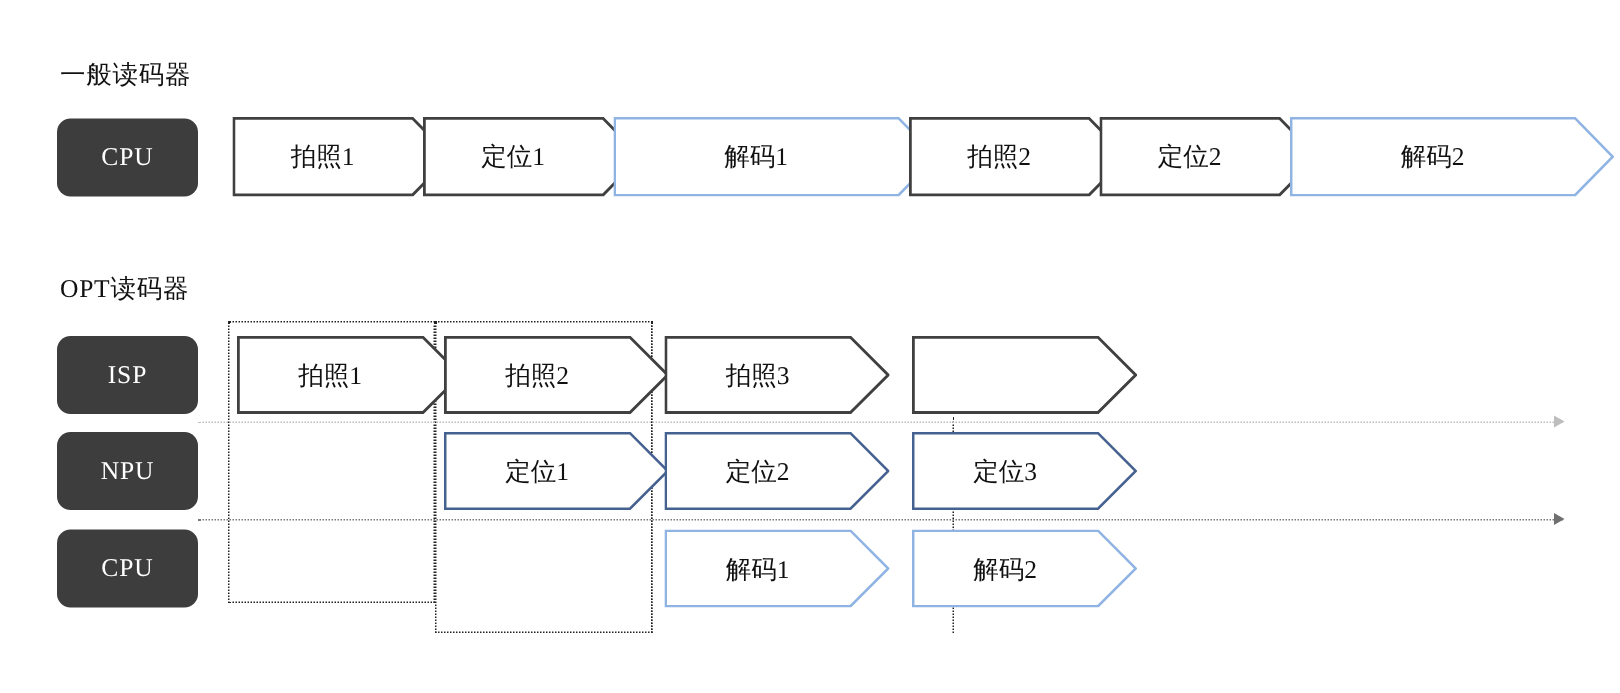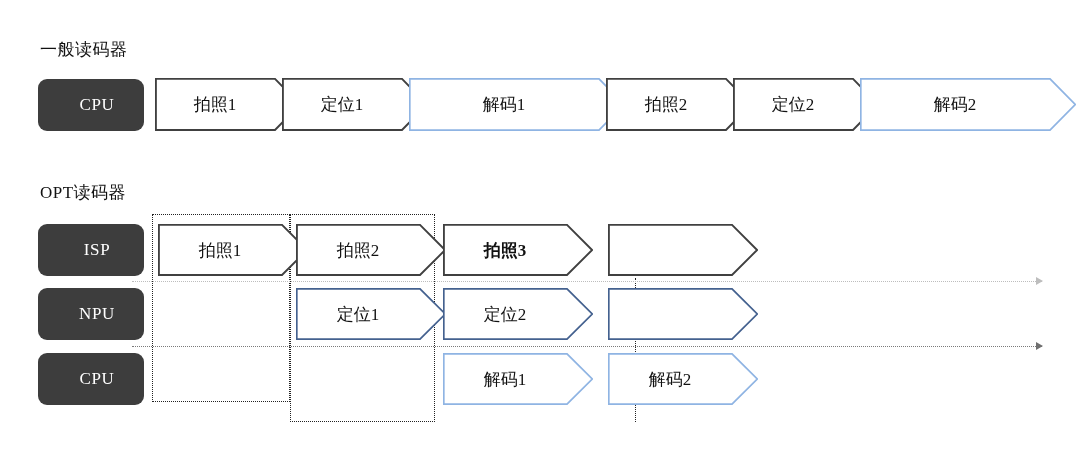--- a/index.html
+++ b/index.html
@@ -25,21 +25,20 @@
   
   .unit{
     position:absolute;
     background:#3d3d3d;
     border-radius:9px;
     color:#ffffff;
     font-family:"Liberation Serif","DejaVu Serif",serif;
     font-size:17px;
     display:flex;align-items:center;justify-content:center;
     letter-spacing:.6px;
-    padding-left:12px;
   }
 
   
   .chev{
     position:absolute;
     box-sizing:border-box;
     text-align:center;
   }
   .chev svg{position:absolute;left:0;top:0;display:block;}
   .chev .lbl{
@@ -162,21 +161,21 @@
           <polygon points="0.9,0.9 124.0,0.9 149.1,26.0 124.0,51.0 0.9,51.0" fill="#ffffff" stroke="#404040" stroke-width="1.9" stroke-linejoin="miter"></polygon>
         </svg>
         <span class="lbl" style="width: 124px;">拍照1</span>
       </div>
       <div class="chev" style="left: 296px; top: 208px; width: 150px; height: 52px;">
         <svg width="150" height="52" viewBox="0 0 150 52">
           <polygon points="0.9,0.9 124.0,0.9 149.1,26.0 124.0,51.0 0.9,51.0" fill="#ffffff" stroke="#404040" stroke-width="1.9" stroke-linejoin="miter"></polygon>
         </svg>
         <span class="lbl" style="width: 124px;">拍照2</span>
       </div>
-      <div class="chev" style="left: 443px; top: 208px; width: 150px; height: 52px; font-weight: bold;">
+      <div class="chev" style="left: 443px; top: 208px; width: 150px; height: 52px;">
         <svg width="150" height="52" viewBox="0 0 150 52">
           <polygon points="0.9,0.9 124.0,0.9 149.1,26.0 124.0,51.0 0.9,51.0" fill="#ffffff" stroke="#404040" stroke-width="1.9" stroke-linejoin="miter"></polygon>
         </svg>
         <span class="lbl" style="width: 124px;">拍照3</span>
       </div>
       <div class="chev" style="left: 608px; top: 208px; width: 150px; height: 52px;">
         <svg width="150" height="52" viewBox="0 0 150 52">
           <polygon points="0.9,0.9 124.0,0.9 149.1,26.0 124.0,51.0 0.9,51.0" fill="#ffffff" stroke="#404040" stroke-width="1.9" stroke-linejoin="miter"></polygon>
         </svg>
       </div>
@@ -189,20 +188,21 @@
       <div class="chev" style="left: 443px; top: 272px; width: 150px; height: 52px;">
         <svg width="150" height="52" viewBox="0 0 150 52">
           <polygon points="0.8,0.8 124.0,0.8 149.2,26.0 124.0,51.1 0.8,51.1" fill="#ffffff" stroke="#44618f" stroke-width="1.7" stroke-linejoin="miter"></polygon>
         </svg>
         <span class="lbl" style="width: 124px;">定位2</span>
       </div>
       <div class="chev" style="left: 608px; top: 272px; width: 150px; height: 52px;">
         <svg width="150" height="52" viewBox="0 0 150 52">
           <polygon points="0.8,0.8 124.0,0.8 149.2,26.0 124.0,51.1 0.8,51.1" fill="#ffffff" stroke="#44618f" stroke-width="1.7" stroke-linejoin="miter"></polygon>
         </svg>
+        <span class="lbl" style="width: 124px;">定位3</span>
       </div>
       <div class="chev" style="left: 443px; top: 337px; width: 150px; height: 52px;">
         <svg width="150" height="52" viewBox="0 0 150 52">
           <polygon points="0.8,0.8 124.0,0.8 149.2,26.0 124.0,51.1 0.8,51.1" fill="#ffffff" stroke="#8fb4e3" stroke-width="1.7" stroke-linejoin="miter"></polygon>
         </svg>
         <span class="lbl" style="width: 124px;">解码1</span>
       </div>
       <div class="chev" style="left: 608px; top: 337px; width: 150px; height: 52px;">
         <svg width="150" height="52" viewBox="0 0 150 52">
           <polygon points="0.8,0.8 124.0,0.8 149.2,26.0 124.0,51.1 0.8,51.1" fill="#ffffff" stroke="#8fb4e3" stroke-width="1.7" stroke-linejoin="miter"></polygon>

